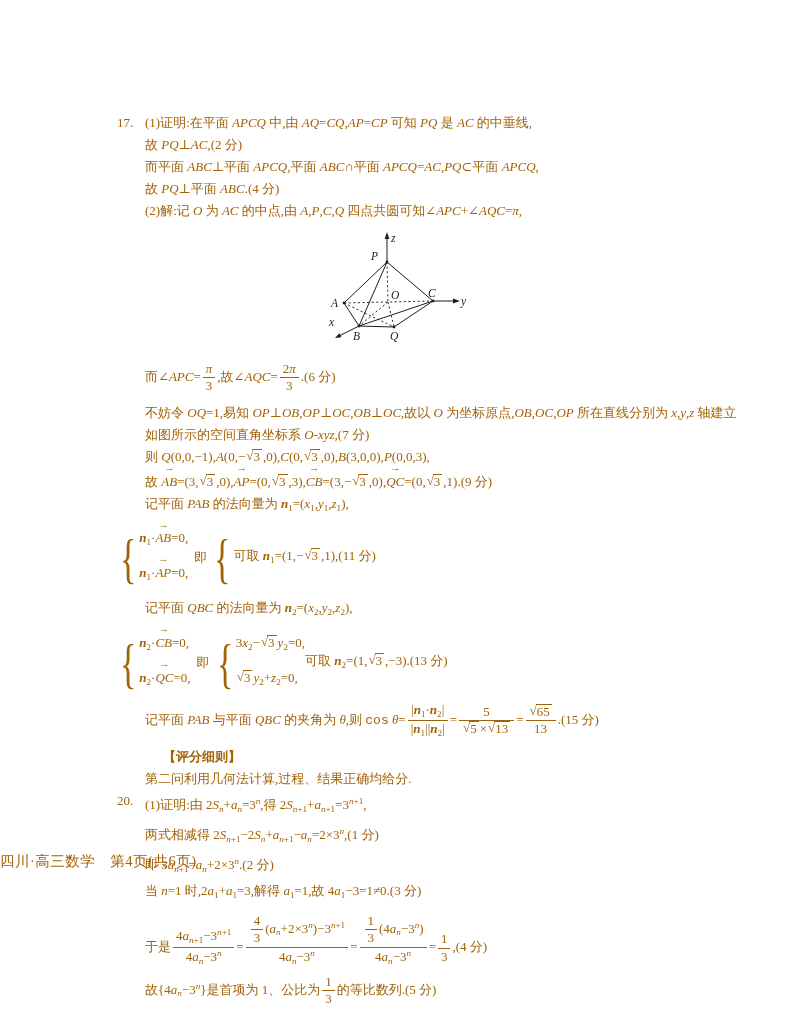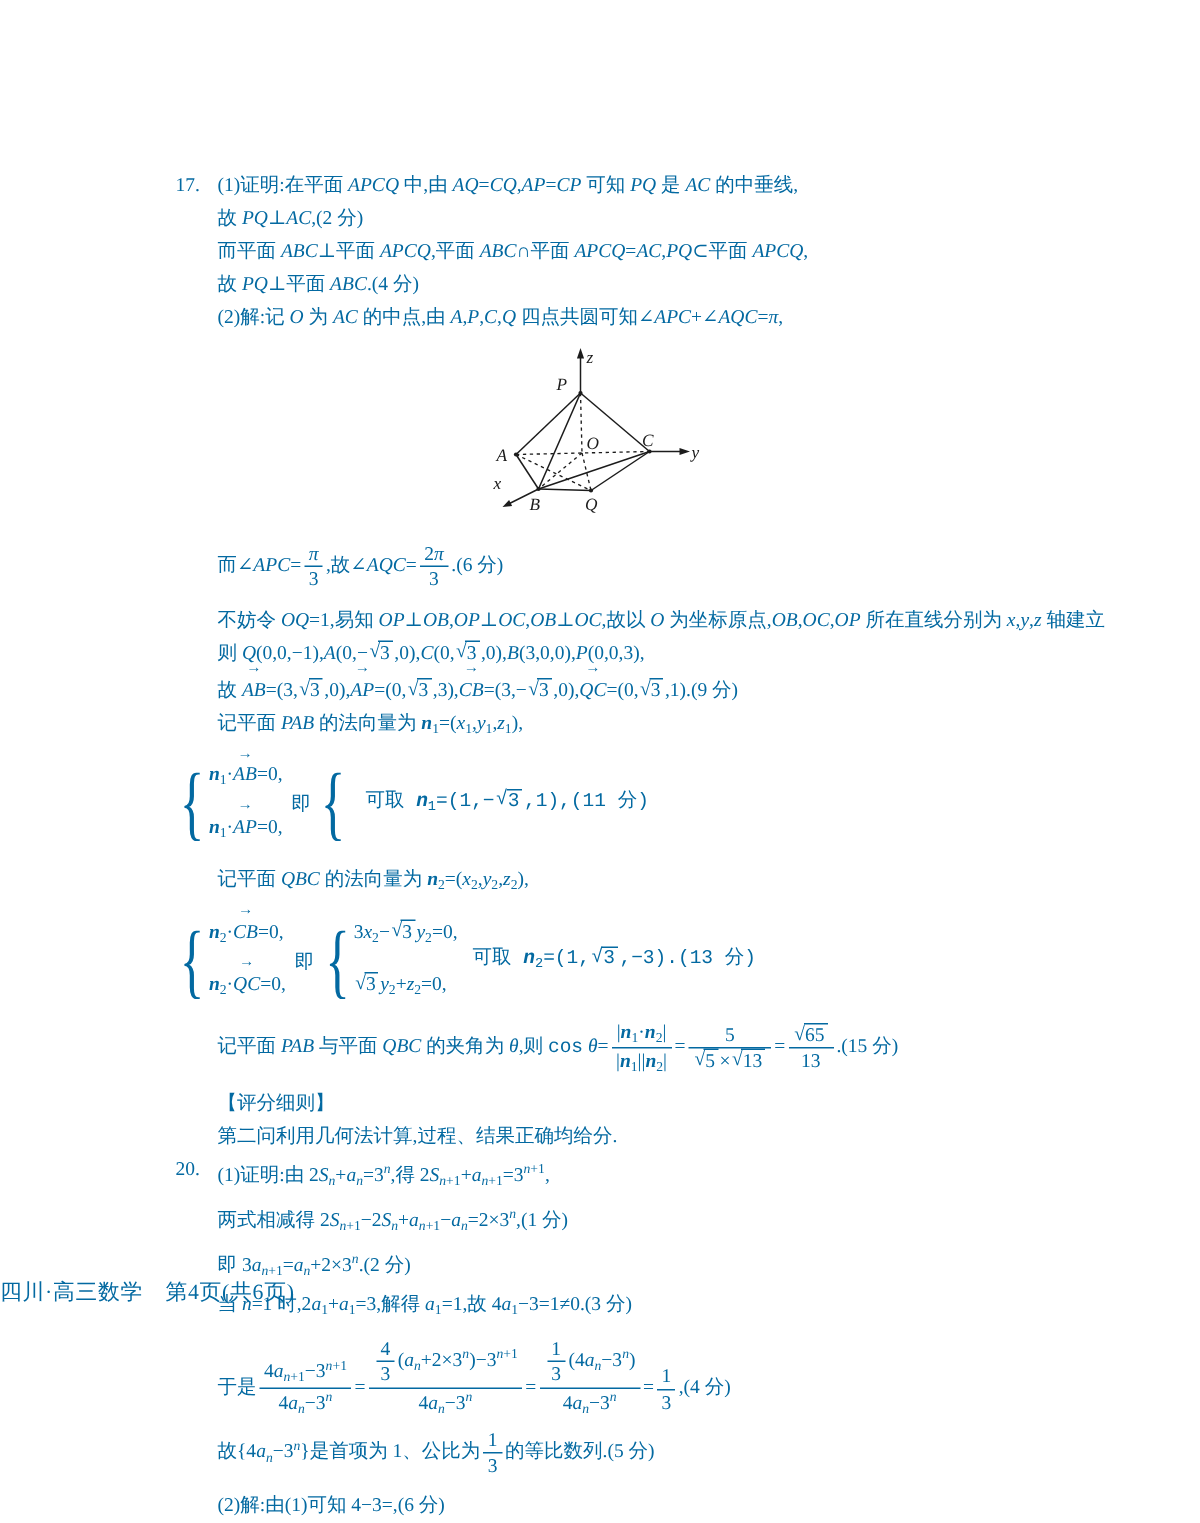--- a/index.html
+++ b/index.html
@@ -1,24 +1,24 @@
 <!DOCTYPE html>
 <html><head>
 <meta charset="utf-8">
 <style>
   html,body{margin:0;padding:0;background:#ffffff;}
   .page{
     position:relative;width:800px;height:1015px;background:#ffffff;overflow:hidden;
-    font-family:"Liberation Serif","DejaVu Serif",serif;color:#0369a1;
+    font-family:"Liberation Serif","DejaVu Serif",serif;color:#a16207;
   }
   .content{position:absolute;left:145px;top:112px;width:600px;font-size:13px;}
   .line{position:relative;line-height:22px;white-space:nowrap;min-height:22px;}
   .line.tall{margin:7px 0;}
   .line.vpad{padding-top:3px;}
-  .line.bold{font-weight:normal;}
+  .line.bold{font-weight:bold;margin-left:18px;}
   .num{position:absolute;left:-28px;top:0;}
   i.var{font-style:italic;}
   .itg{font-style:italic;}
   .up{font-style:normal;font-family:Liberation Mono, monospace;}
   .bi{font-weight:bold;font-style:italic;}
   sub{font-size:0.7em;vertical-align:-0.32em;}
   sup{font-size:0.7em;vertical-align:0.55em;}
   .frac{display:inline-block;vertical-align:-0.75em;text-align:center;line-height:1.25;margin:0 2px;}
   .frac>.fnum{display:block;border-bottom:1px solid currentColor;padding:0 3px 0 3px;}
   .frac>.fden{display:block;padding:0 3px;}
@@ -26,21 +26,21 @@
   .rad>.rs{display:inline-block;transform:translateY(-1px);letter-spacing:-1px;}
   .rad>.rb{display:inline-block;border-top:1px solid currentColor;line-height:1.15;padding:0 2px 0 1px;}
   .vec{display:inline-block;position:relative;}
   .vec>.arr{position:absolute;left:0;right:0;top:-0.78em;text-align:center;font-size:0.78em;line-height:1;}
   .sys{display:flex;align-items:center;margin:9px 0 9px -26px;line-height:22px;white-space:nowrap;}
   .sysgrp{display:inline-flex;align-items:center;}
   .brace{display:inline-block;font-size:38px;line-height:1;transform:scaleY(1.45) scaleX(0.9);margin-right:2px;}
   .cases{display:inline-flex;flex-direction:column;gap:9px;}
   .caseline{white-space:nowrap;}
   .mid{margin:0 6px;}
-  .tail{margin-left:10px;font-family:Liberation Mono, monospace;}
+  .tail{margin-left:0;}
   .fig{margin:8px 0 6px 182px;width:160px;height:124px;}
   .fig svg{display:block;}
   .fig text{font-family:"Liberation Serif","DejaVu Serif",serif;font-size:11.5px;font-style:italic;fill:#1c1c1c;}
   .footer{position:absolute;top:852px;left:0;width:690px;text-align:left;font-size:14.5px;letter-spacing:0.5px;}
 </style>
 </head>
 <body>
 
 <div class="page">
 
@@ -92,20 +92,21 @@
       <text x="64" y="69">O</text>
       <text x="101" y="67">C</text>
       <text x="134" y="75">y</text>
       <text x="26" y="110">B</text>
       <text x="63" y="110">Q</text>
       <text x="2" y="96">x</text>
     </svg>
   </div>
       <div class="line tall">而∠<i class="var">APC</i>=<span class="frac"><span class="fnum"><span class="itg">π</span></span><span class="fden">3</span></span>,故∠<i class="var">AQC</i>=<span class="frac"><span class="fnum">2<span class="itg">π</span></span><span class="fden">3</span></span>.(6 分)</div>
       <div class="line">不妨令 <i class="var">OQ</i>=1,易知 <i class="var">OP</i>⊥<i class="var">OB</i>,<i class="var">OP</i>⊥<i class="var">OC</i>,<i class="var">OB</i>⊥<i class="var">OC</i>,故以 <i class="var">O</i> 为坐标原点,<i class="var">OB</i>,<i class="var">OC</i>,<i class="var">OP</i> 所在直线分别为 <i class="var">x</i>,<i class="var">y</i>,<i class="var">z</i> 轴建立</div>
+      <div class="line">如图所示的空间直角坐标系 <i class="var">O</i>-<i class="var">xyz</i>,(7 分)</div>
       <div class="line">则 <i class="var">Q</i>(0,0,−1),<i class="var">A</i>(0,−<span class="rad"><span class="rs">√</span><span class="rb">3</span></span>,0),<i class="var">C</i>(0,<span class="rad"><span class="rs">√</span><span class="rb">3</span></span>,0),<i class="var">B</i>(3,0,0),<i class="var">P</i>(0,0,3),</div>
       <div class="line vpad">故 <span class="vec"><span class="arr">→</span><i class="var">AB</i></span>=(3,<span class="rad"><span class="rs">√</span><span class="rb">3</span></span>,0),<span class="vec"><span class="arr">→</span><i class="var">AP</i></span>=(0,<span class="rad"><span class="rs">√</span><span class="rb">3</span></span>,3),<span class="vec"><span class="arr">→</span><i class="var">CB</i></span>=(3,−<span class="rad"><span class="rs">√</span><span class="rb">3</span></span>,0),<span class="vec"><span class="arr">→</span><i class="var">QC</i></span>=(0,<span class="rad"><span class="rs">√</span><span class="rb">3</span></span>,1).(9 分)</div>
       <div class="line">记平面 <i class="var">PAB</i> 的法向量为 <span class="bi">n</span><sub>1</sub>=(<i class="var">x</i><sub>1</sub>,<i class="var">y</i><sub>1</sub>,<i class="var">z</i><sub>1</sub>),</div>
       <div class="sys">
         <span class="sysgrp">
           <span class="brace">{</span>
           <span class="cases">
             <span class="caseline"><span class="bi">n</span><sub>1</sub>·<span class="vec"><span class="arr">→</span><i class="var">AB</i></span>=0,</span>
             <span class="caseline"><span class="bi">n</span><sub>1</sub>·<span class="vec"><span class="arr">→</span><i class="var">AP</i></span>=0,</span>
           </span>

